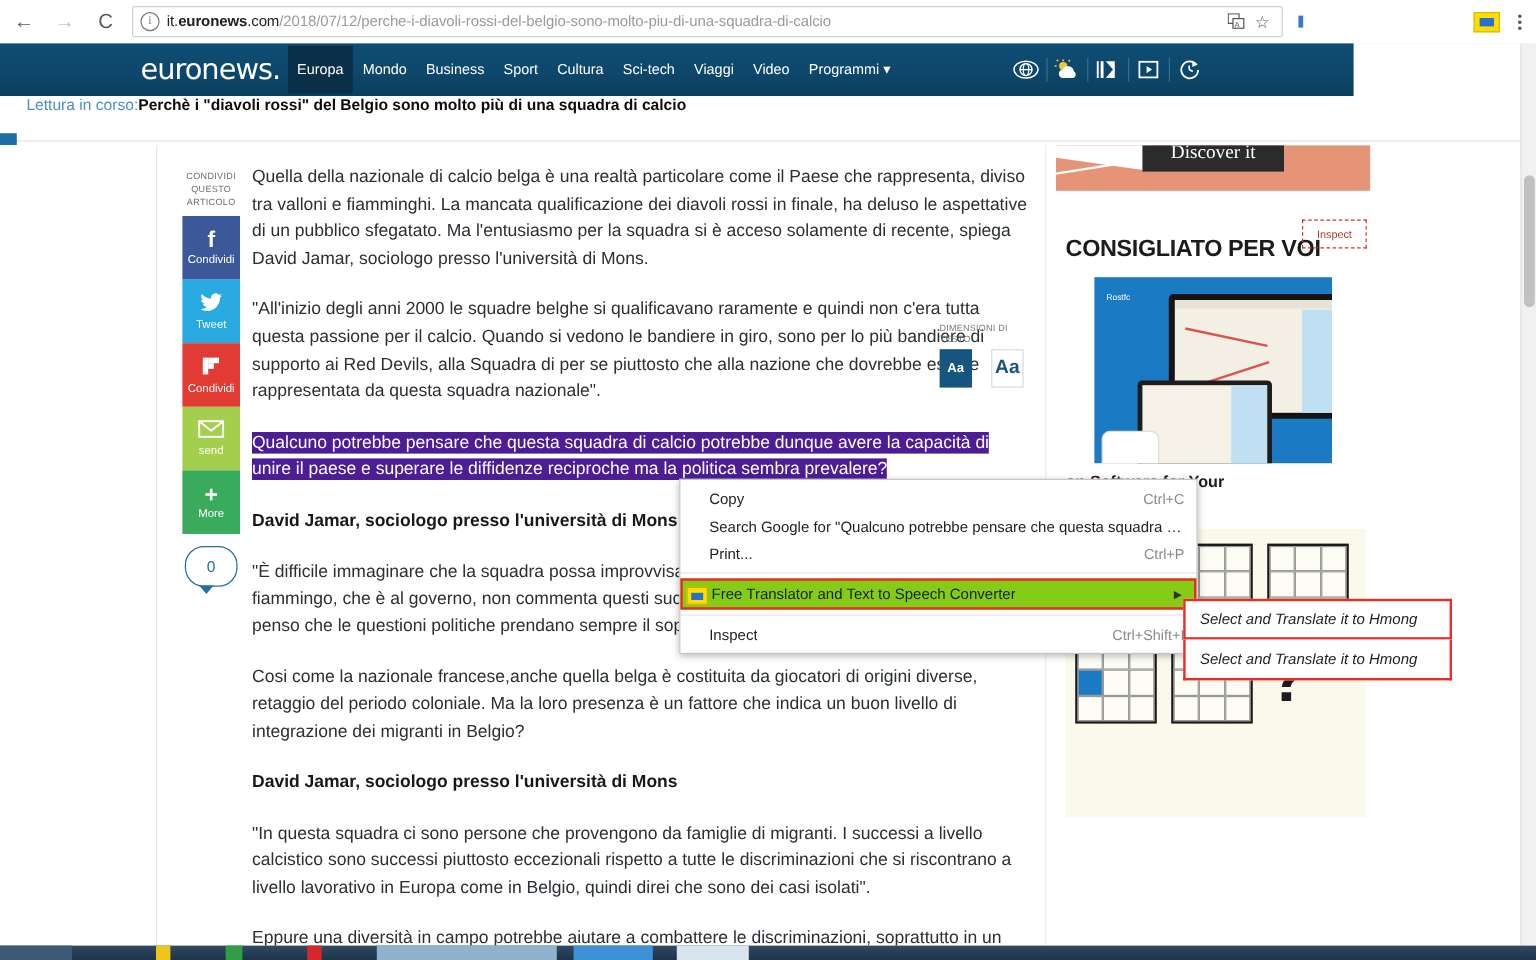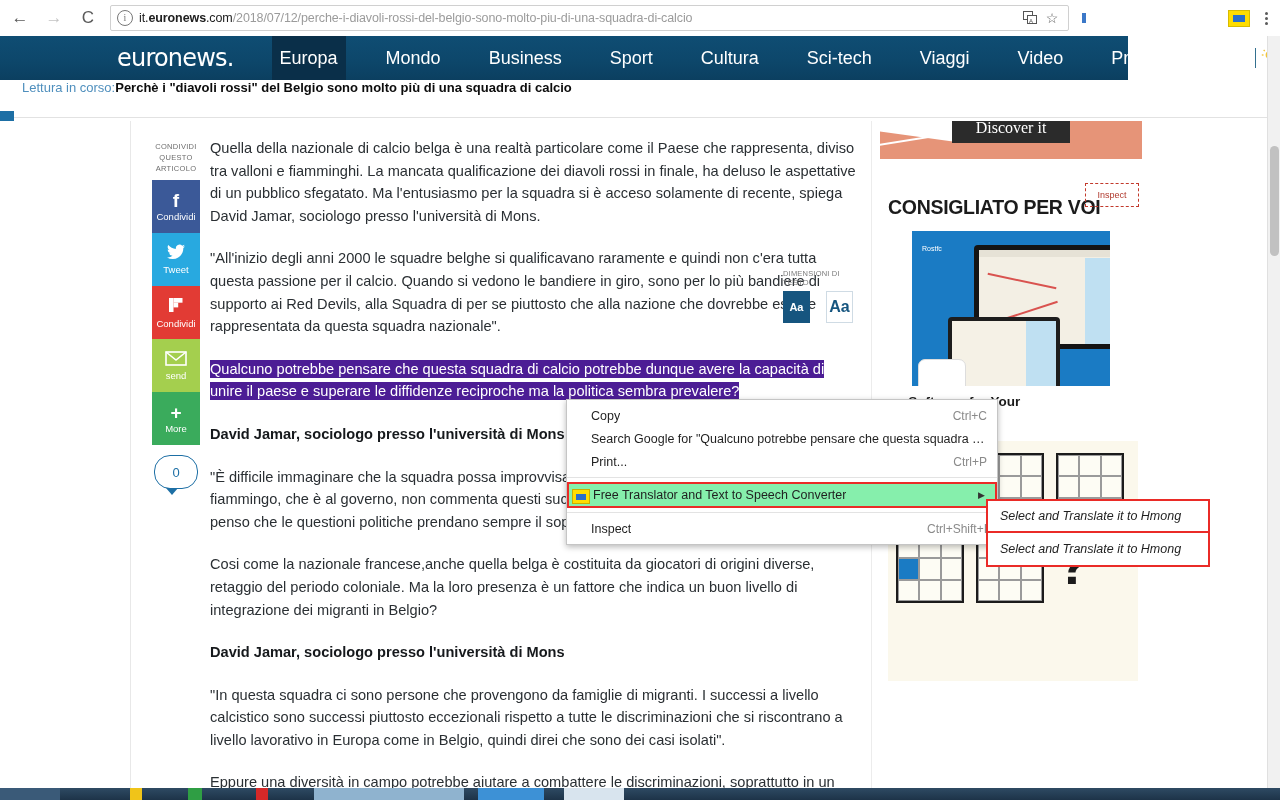--- a/index.html
+++ b/index.html
@@ -57,23 +57,22 @@
     position:absolute;left:0;top:0;width:1128px;height:44px;
     background:linear-gradient(180deg,#0f4d73 0%,#0d476b 55%,#0b3f60 100%);
     display:flex;align-items:center;
   }
   #en-logo{
     color:#fff;font-size:24px;letter-spacing:-0.8px;margin-left:117px;
     font-family:"DejaVu Sans",sans-serif;font-weight:400;
   }
   .en-nav{display:flex;align-items:center;margin-left:6px;}
   .en-nav a{
-    color:#ffffff;font-size:18px;padding:13px 8px;text-decoration:none;
+    color:#ffffff;font-size:12px;padding:13px 8px;text-decoration:none;
     white-space:nowrap;
-    margin-left:32px;
   }
   .en-nav a.active{background:#0a2f49;}
   #en-icons{margin-left:auto;display:flex;align-items:center;padding-right:120px;}
   .en-icon{
     width:34px;height:26px;display:flex;align-items:center;justify-content:center;
     color:#ffffff;position:relative;
   }
   .en-icon + .en-icon:before{
     content:"";position:absolute;left:0;top:3px;height:20px;width:1px;background:#33708f;
   }
@@ -206,21 +205,21 @@
 
   
   #ctx-menu{position:absolute;left:566px;top:363px;width:430px;background:#ffffff;
     border:1px solid #c5c5c5;box-shadow:0 2px 6px rgba(0,0,0,.28);z-index:50;
     padding:4px 0;font-size:12.5px;color:#1f1f1f;}
   .ctx-item{height:23px;display:flex;align-items:center;padding:0 10px 0 24px;
     position:relative;white-space:nowrap;}
   .ctx-item .accel{margin-left:auto;color:#8a8a8a;font-size:12px;padding-left:18px;}
   .ctx-item .mlabel{overflow:hidden;text-overflow:ellipsis;}
   #ctx-translate{height:26px;border:2px solid #ea2b27;box-sizing:border-box;
-    background:#86efac;padding-left:24px;}
+    background:#84cc16;padding-left:24px;}
   #ctx-translate .xicon{position:absolute;left:3px;top:5px;width:16px;height:13px;
     background:#ffdd00;border:1px solid #c9ae00;display:flex;align-items:center;
     justify-content:center;}
   #ctx-translate .xicon .b{width:10px;height:6px;background:#2a6fc9;}
   #ctx-translate .arrow{margin-left:auto;font-size:9px;color:#333;}
   .ctx-sep{height:1px;background:#e3e3e3;margin:4px 0;}
 
   
   #ctx-submenu{position:absolute;left:986px;top:463px;width:224px;z-index:60;font-style:italic;}
   .sub-item{height:34px;background:#ffffff;border:2px solid #ea2b27;

